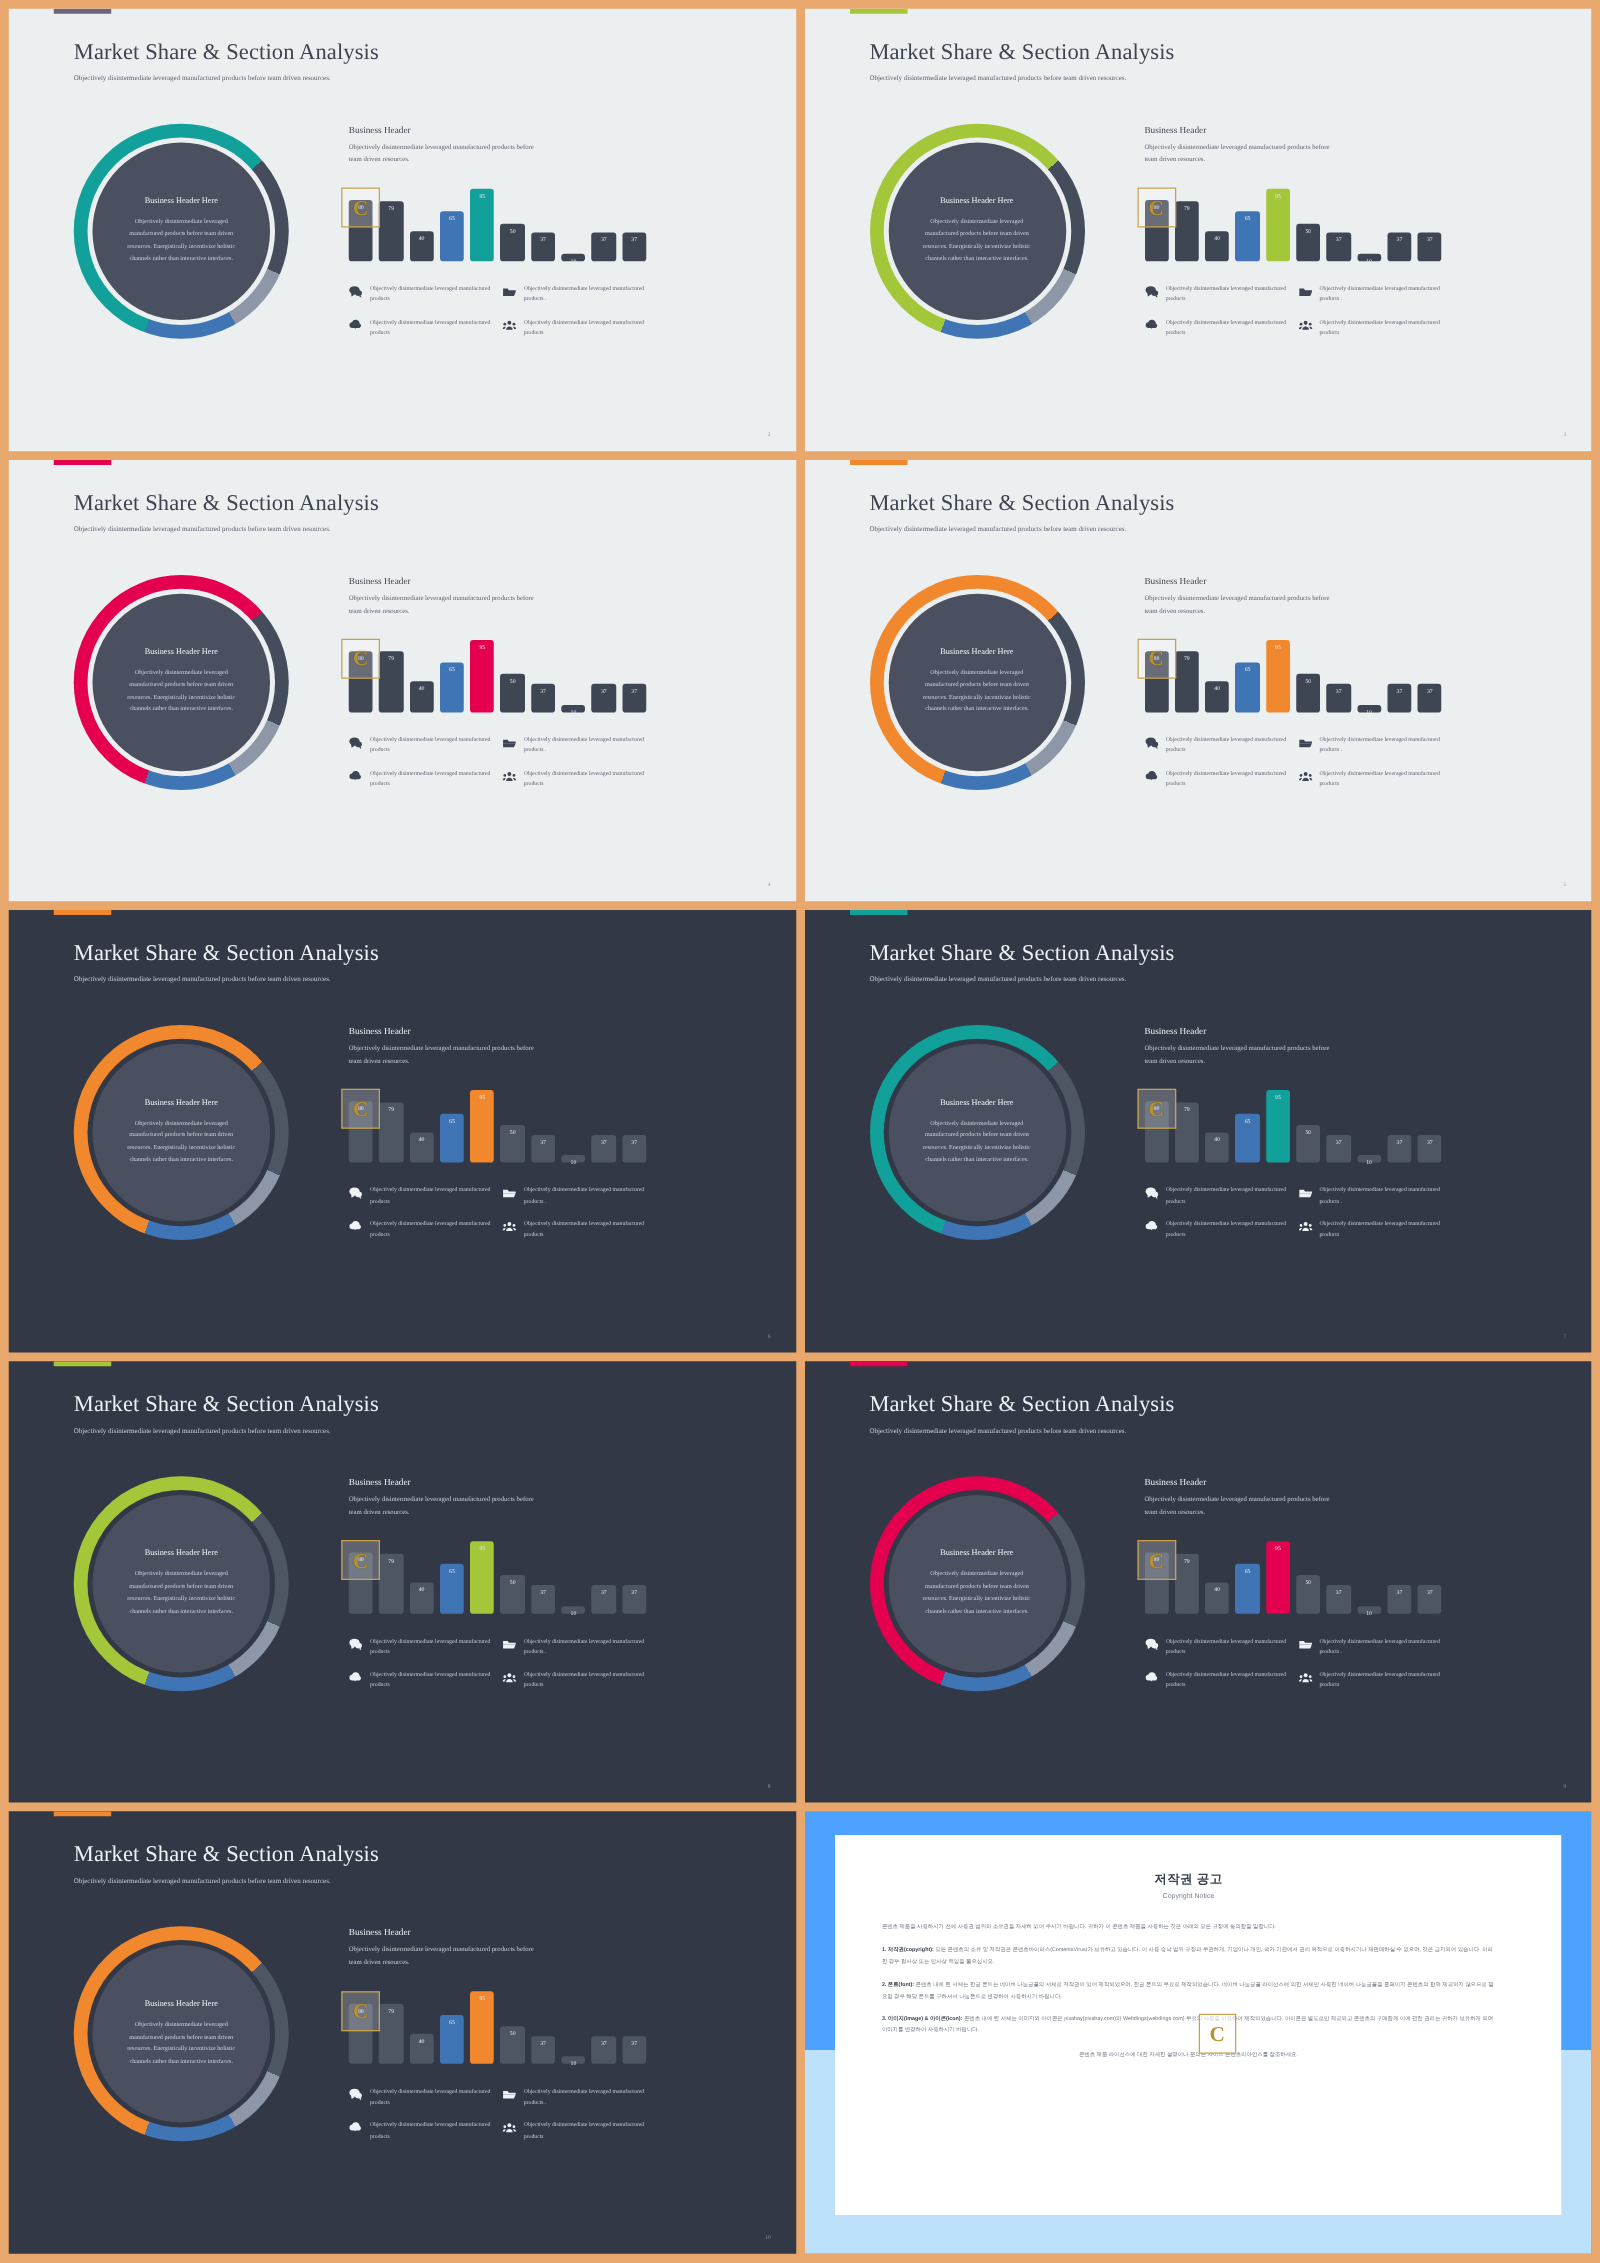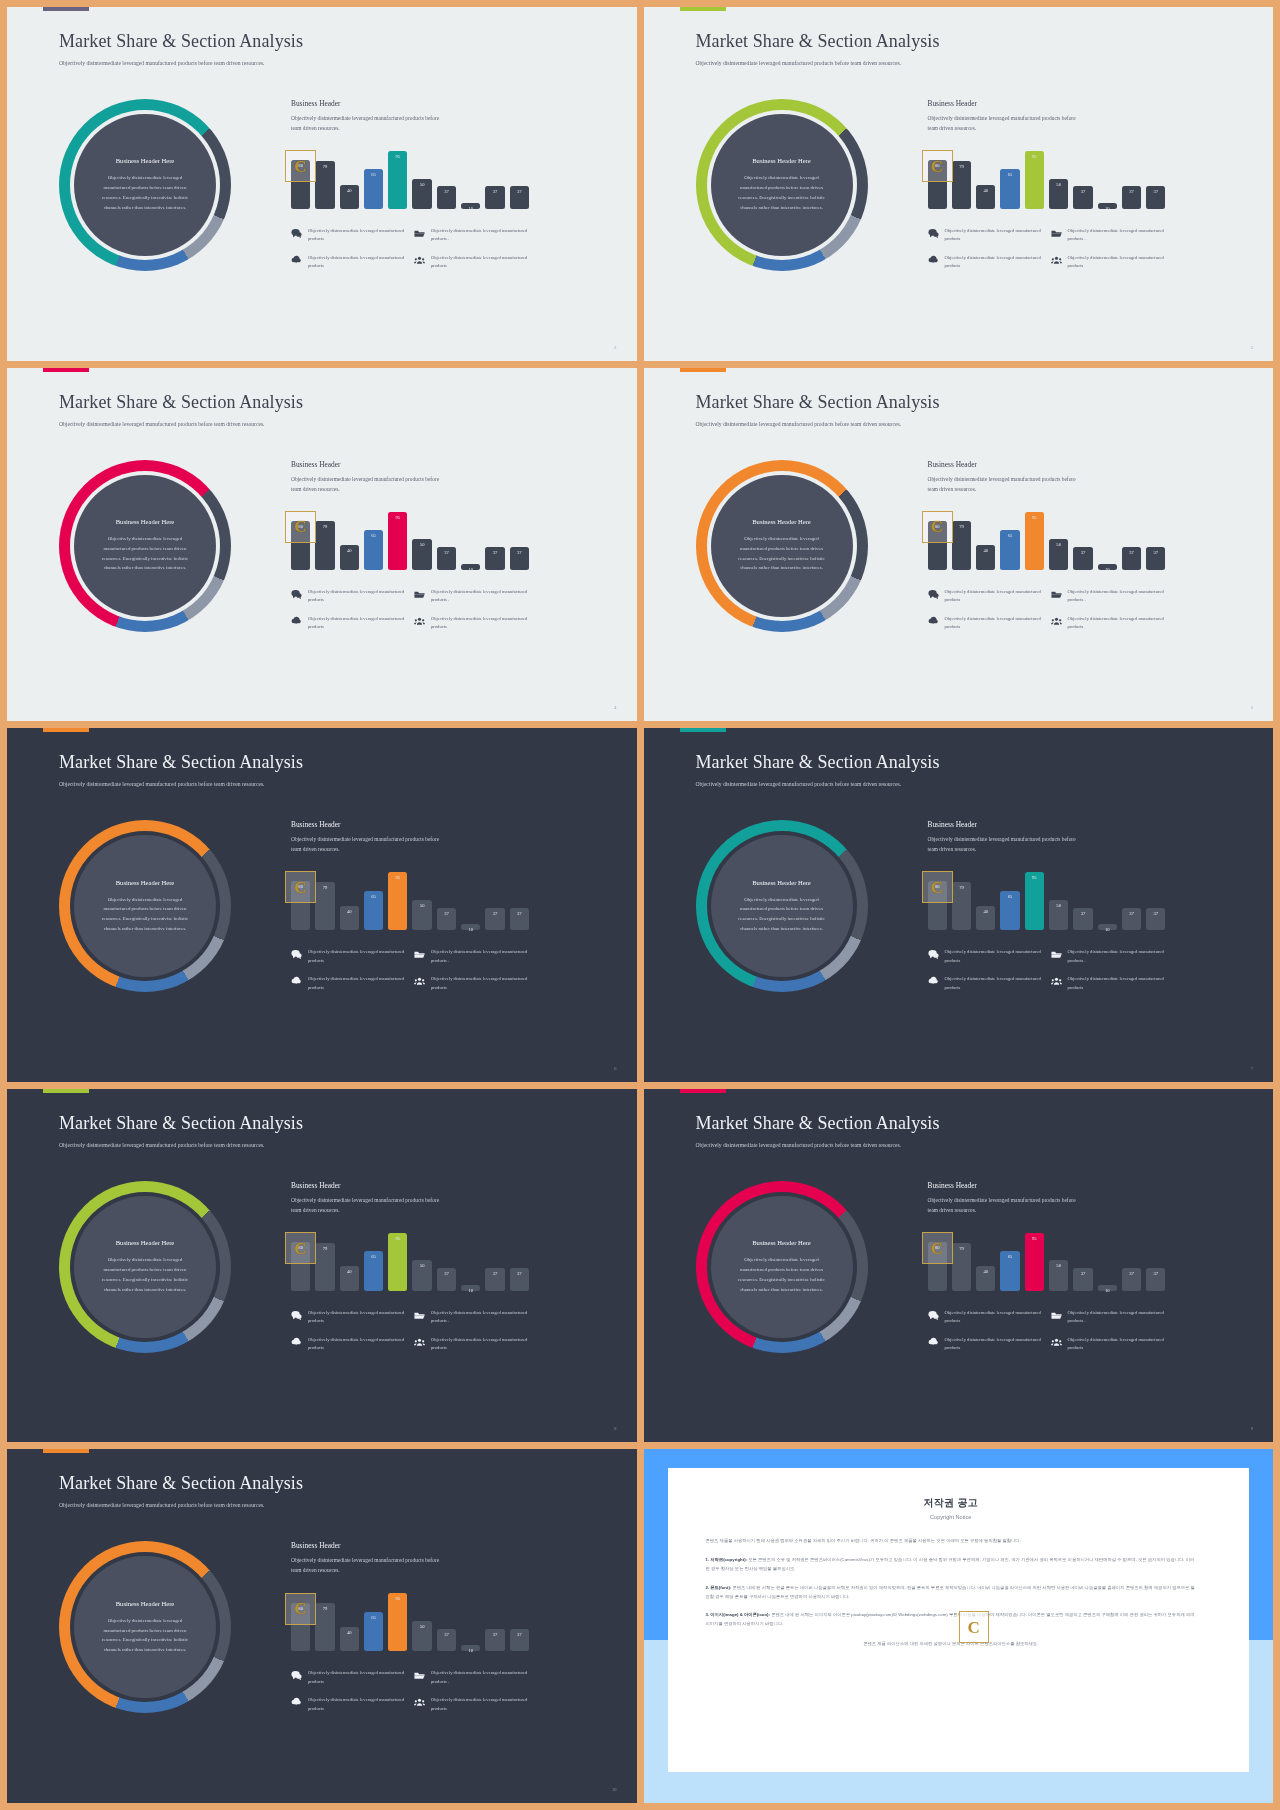--- a/index.html
+++ b/index.html
@@ -76,21 +76,21 @@
     font-family: "Liberation Serif", serif;
     font-size: 6.6px; color: #f3f5f8; margin-bottom: 9px;
   }
   .donut-core .dp {
     font-family: "Liberation Serif", serif;
     font-size: 4.9px; line-height: 2; color: #cfd4dd;
   }
 
   
   .right-col {
-    position: absolute; left: 284px; top: 92px;
+    position: absolute; left: 272px; top: 92px;
     width: 238px;
   }
   .bh {
     font-family: "Liberation Serif", serif;
     font-size: 7.4px; color: #3e4350; margin-bottom: 5px;
   }
   .dark .bh { color: #eef1f5; }
   .bp {
     font-family: "Liberation Serif", serif;
     font-size: 5.4px; line-height: 1.85; color: #5d6472;

